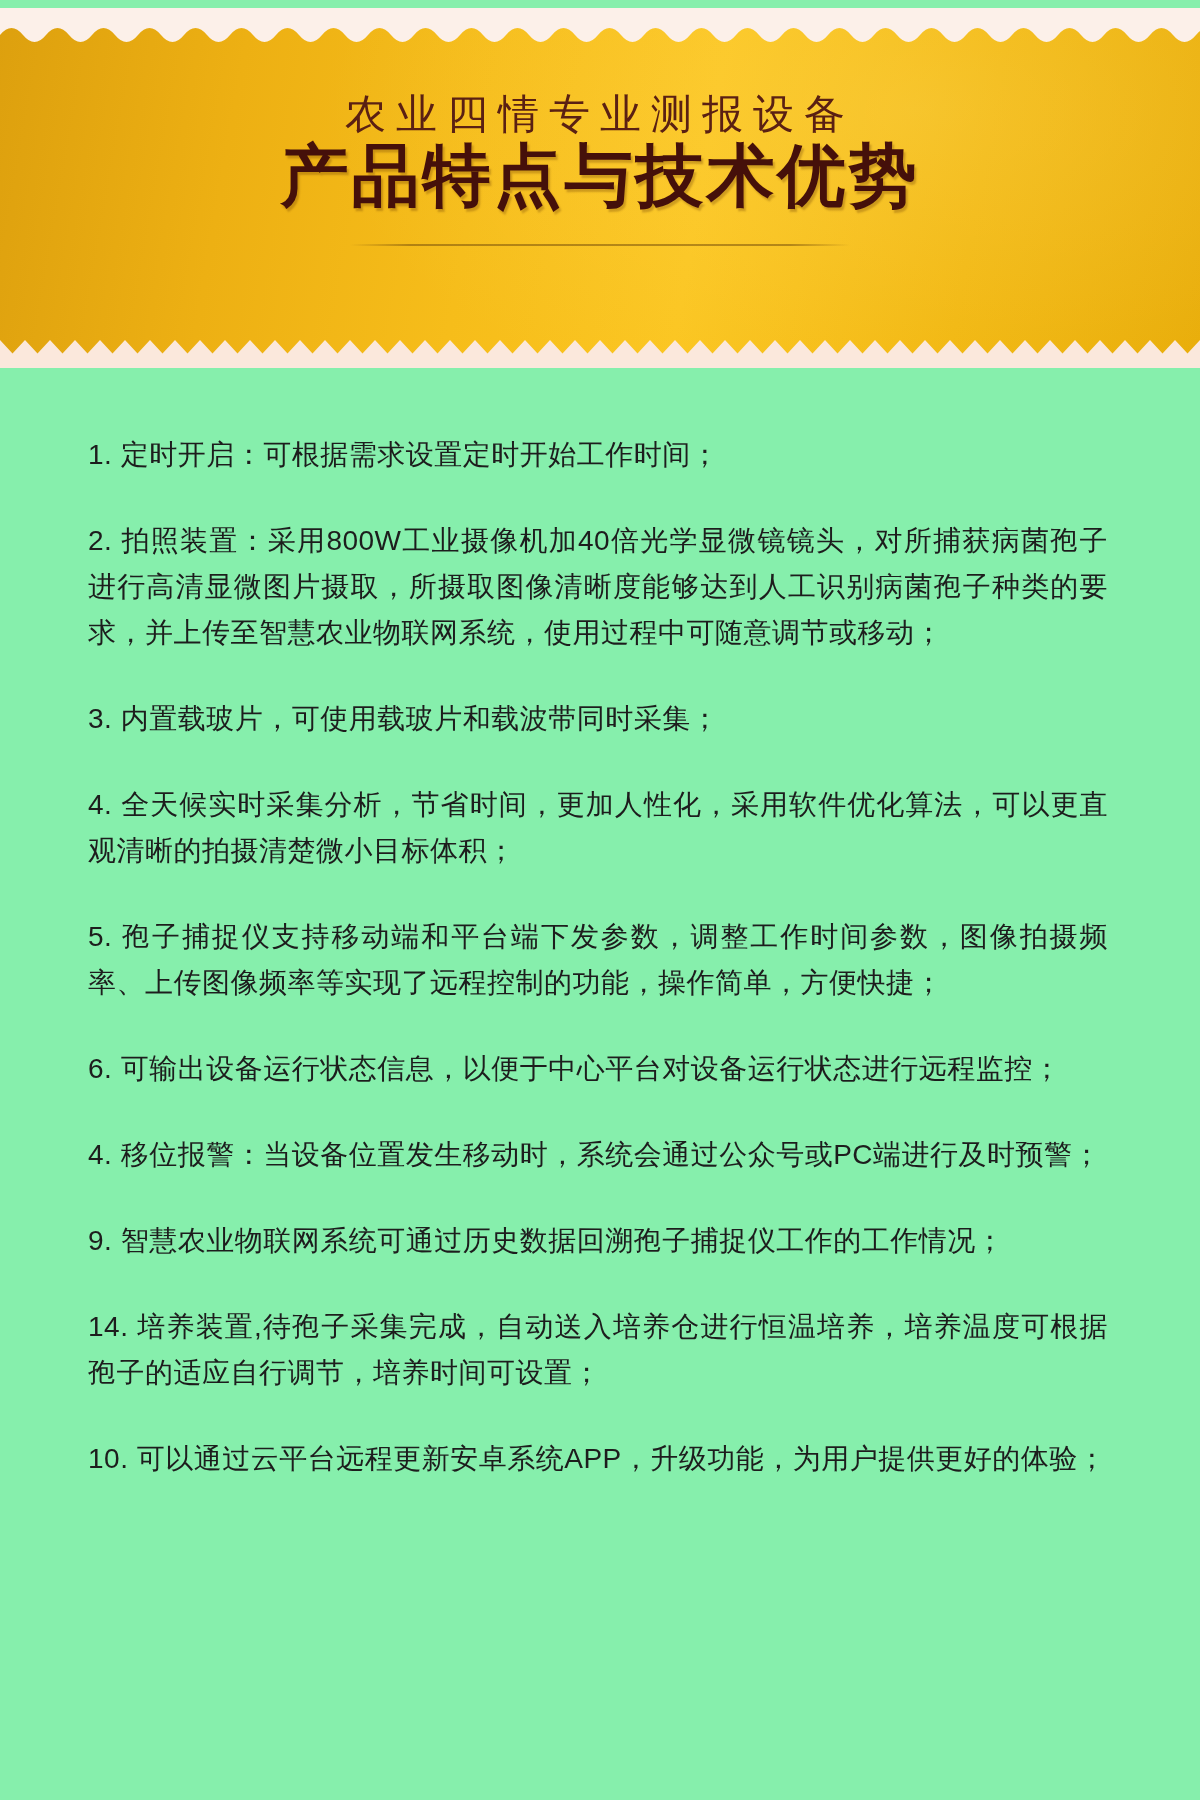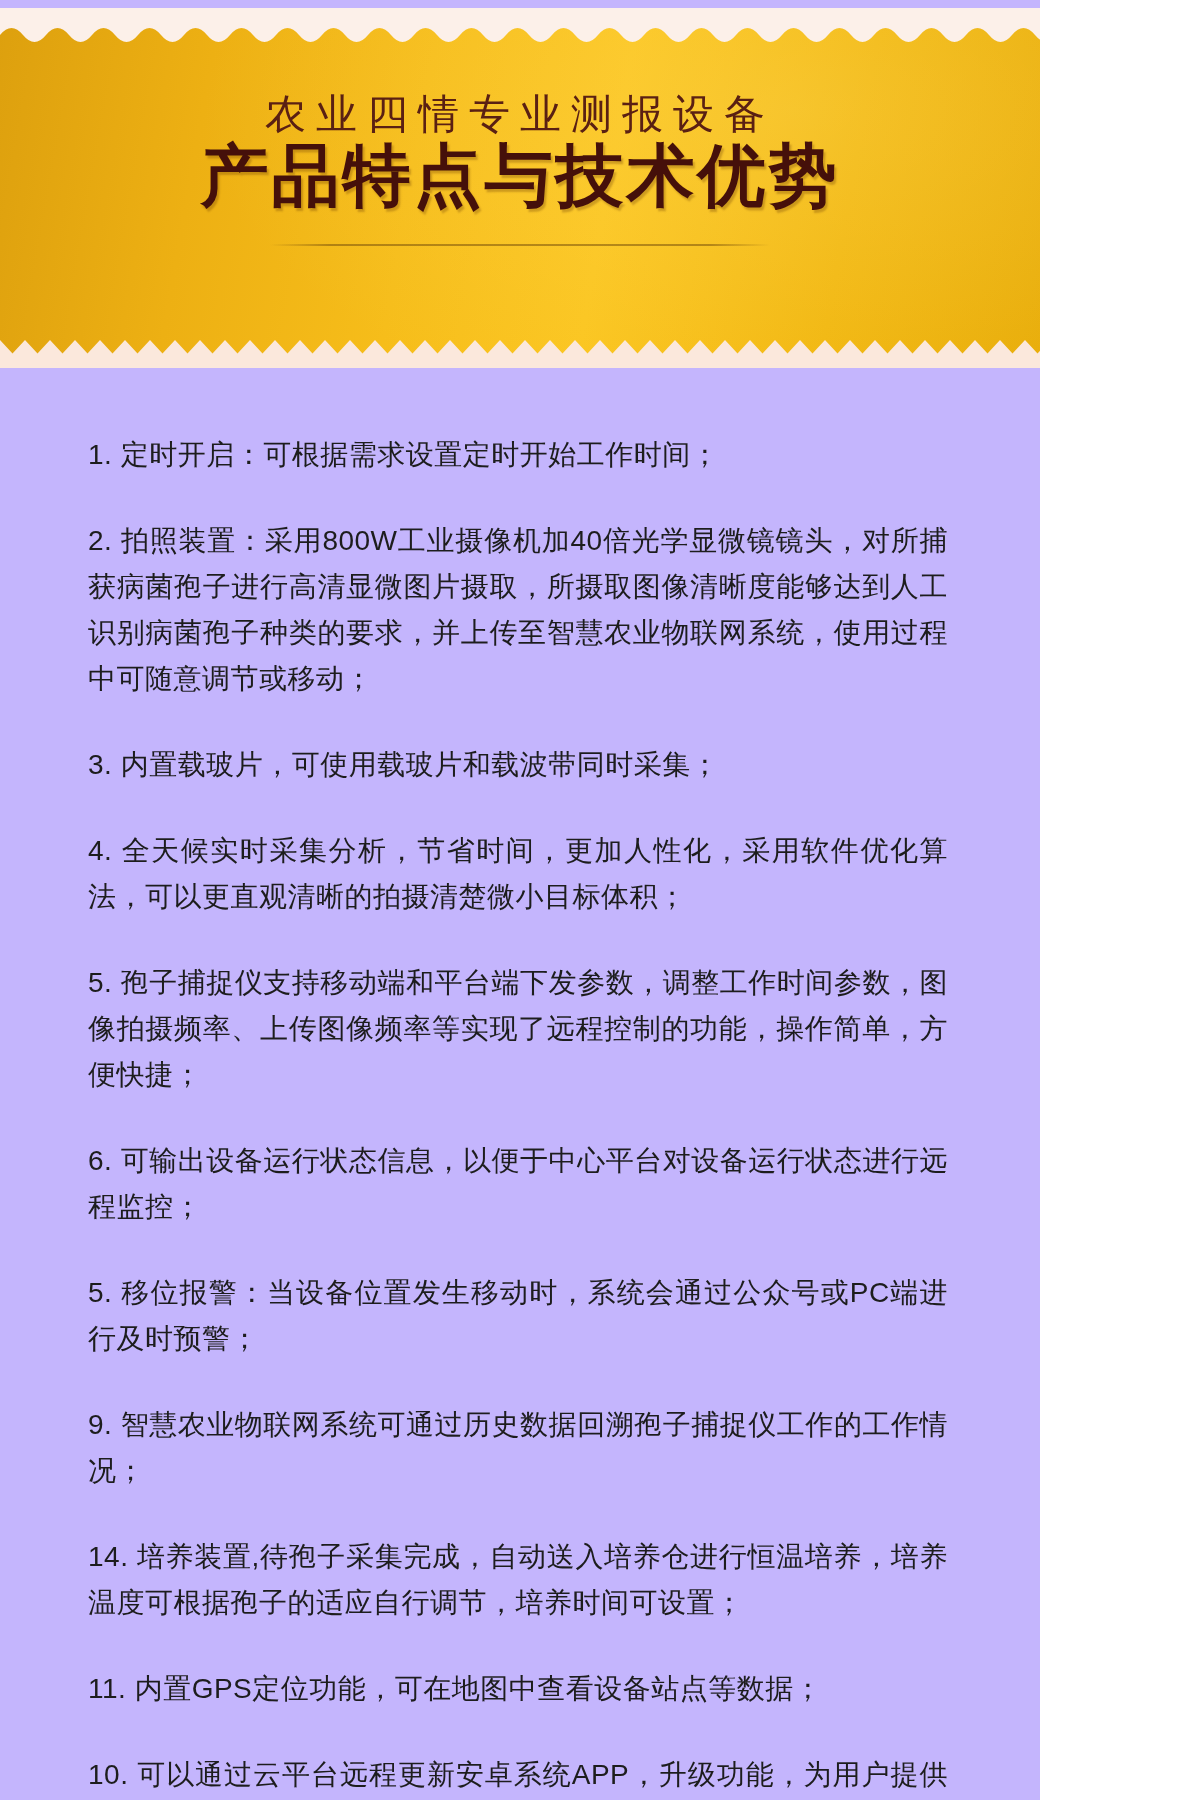--- a/index.html
+++ b/index.html
@@ -3,24 +3,24 @@
 <meta charset="utf-8">
 <style>
   html, body { margin: 0; padding: 0; }
   body {
     width: 1200px;
     background: #ffffff;
     font-family: "Liberation Sans", sans-serif;
   }
   .page {
     position: relative;
-    width: 1040px;
+    width: 1200px;
     height: 1800px;
     overflow: hidden;
-    background: #c4b5fd;
+    background: #86efac;
   }
 
   
   .banner {
     position: relative;
     margin-top: 8px;
     height: 360px;
     background:
       radial-gradient(ellipse 950px 520px at 76% 28%, rgba(255,222,105,0.30), rgba(255,222,105,0) 62%),
       linear-gradient(100deg, #dda00e 0%, #edb013 20%, #f6bd1a 40%, #fbc51f 58%, #f1b60e 80%, #e8ac08 100%);
@@ -114,20 +114,19 @@
 
   </div>
 
   <div class="features">
     <p>1. 定时开启：可根据需求设置定时开始工作时间；</p>
     <p>2. 拍照装置：采用800W工业摄像机加40倍光学显微镜镜头，对所捕获病菌孢子进行高清显微图片摄取，所摄取图像清晰度能够达到人工识别病菌孢子种类的要求，并上传至智慧农业物联网系统，使用过程中可随意调节或移动；</p>
     <p>3. 内置载玻片，可使用载玻片和载波带同时采集；</p>
     <p>4. 全天候实时采集分析，节省时间，更加人性化，采用软件优化算法，可以更直观清晰的拍摄清楚微小目标体积；</p>
     <p>5. 孢子捕捉仪支持移动端和平台端下发参数，调整工作时间参数，图像拍摄频率、上传图像频率等实现了远程控制的功能，操作简单，方便快捷；</p>
     <p>6. 可输出设备运行状态信息，以便于中心平台对设备运行状态进行远程监控；</p>
-    <p>5. 移位报警：当设备位置发生移动时，系统会通过公众号或PC端进行及时预警；</p>
+    <p>4. 移位报警：当设备位置发生移动时，系统会通过公众号或PC端进行及时预警；</p>
     <p>9. 智慧农业物联网系统可通过历史数据回溯孢子捕捉仪工作的工作情况；</p>
     <p>14. 培养装置,待孢子采集完成，自动送入培养仓进行恒温培养，培养温度可根据孢子的适应自行调节，培养时间可设置；</p>
-    <p>11. 内置GPS定位功能，可在地图中查看设备站点等数据；</p>
     <p>10. 可以通过云平台远程更新安卓系统APP，升级功能，为用户提供更好的体验；</p>
   </div>
 
 </div>
 
 </body></html>

